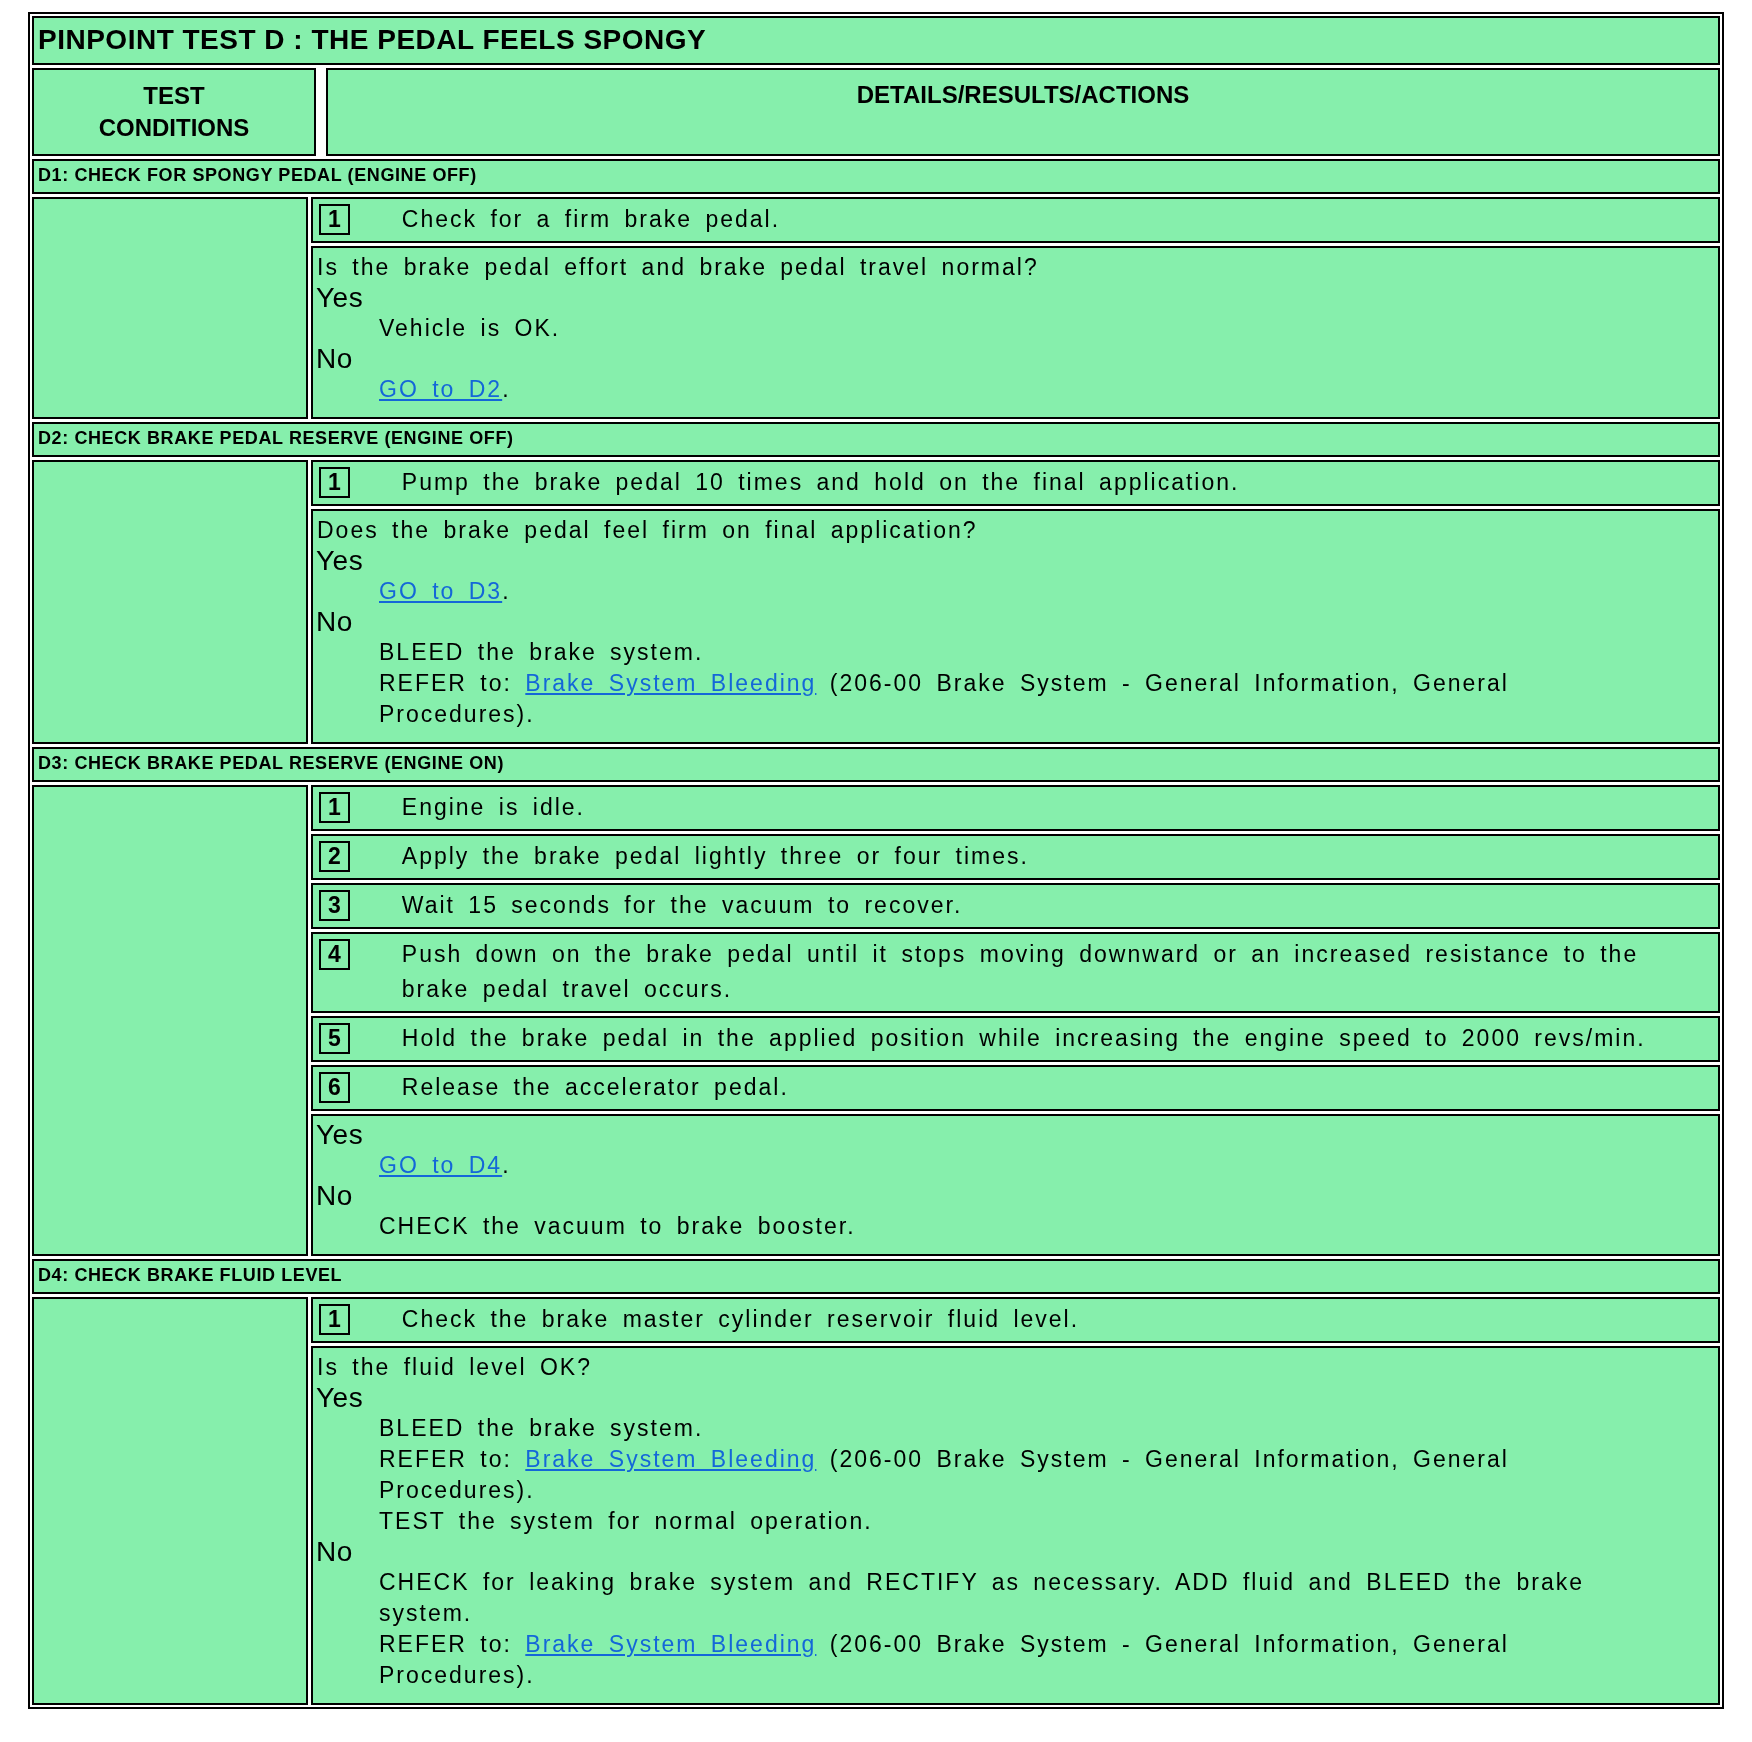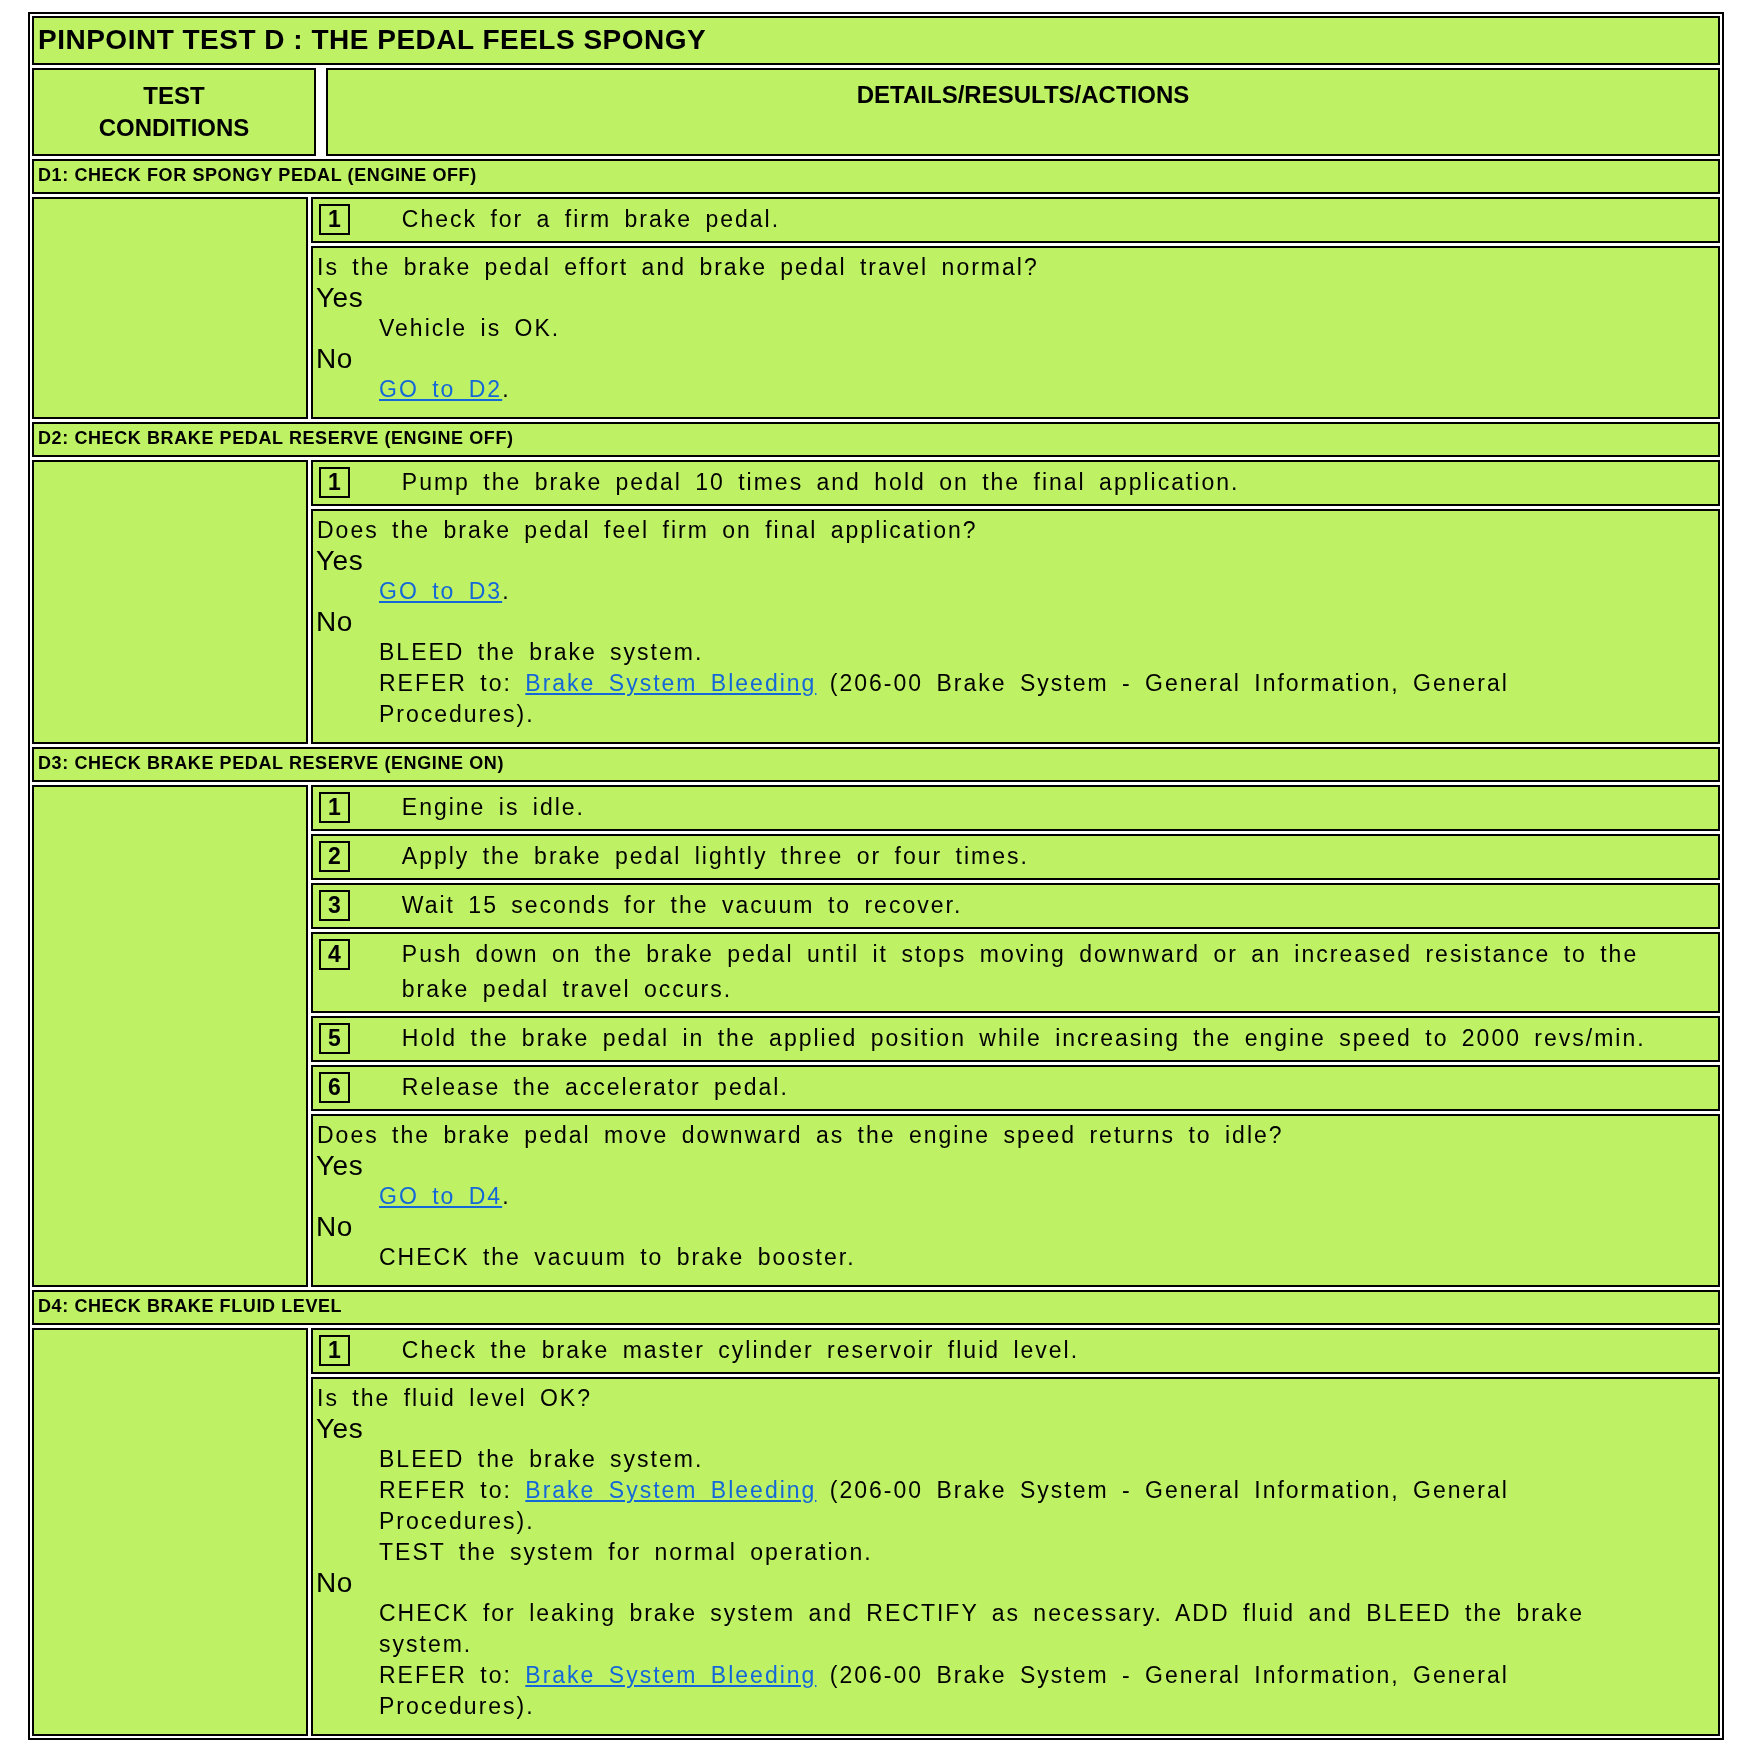--- a/index.html
+++ b/index.html
@@ -12,21 +12,21 @@
 
   
   .pinpoint-table{
     border:2px solid #000;
     padding:2px;
     display:flex;
     flex-direction:column;
     gap:3px;
     background:#fff;
   }
-  .box{border:2px solid #000;background:#bef264;}
+  .box{border:2px solid #000;background:#86efac;}
 
   
   .title-row{
     font-size:28px;
     font-weight:bold;
     letter-spacing:.5px;
     padding:6px 6px 7px 4px;
   }
 
   
@@ -173,21 +173,20 @@
             </div>
             <div class="box step-row">
               <span class="step-num">5</span>
               <span class="step-text">Hold the brake pedal in the applied position while increasing the engine speed to 2000 revs/min.</span>
             </div>
             <div class="box step-row">
               <span class="step-num">6</span>
               <span class="step-text">Release the accelerator pedal.</span>
             </div>
             <div class="box answer-block">
-              <div class="question">Does the brake pedal move downward as the engine speed returns to idle?</div>
               <div class="branch-label">Yes</div>
               <div class="action-line"><a class="proc-link" href="#" style="color: rgb(20, 103, 216);">GO to D4</a><span>.</span></div>
               <div class="branch-label">No</div>
               <div class="action-line"><span>CHECK the vacuum to brake booster.</span></div>
             </div>
           </div>
         </div><div class="box section-header">D4: CHECK BRAKE FLUID LEVEL</div><div class="section-body">
           <div class="box left-cell"></div>
           <div class="right-col">
             <div class="box step-row">

